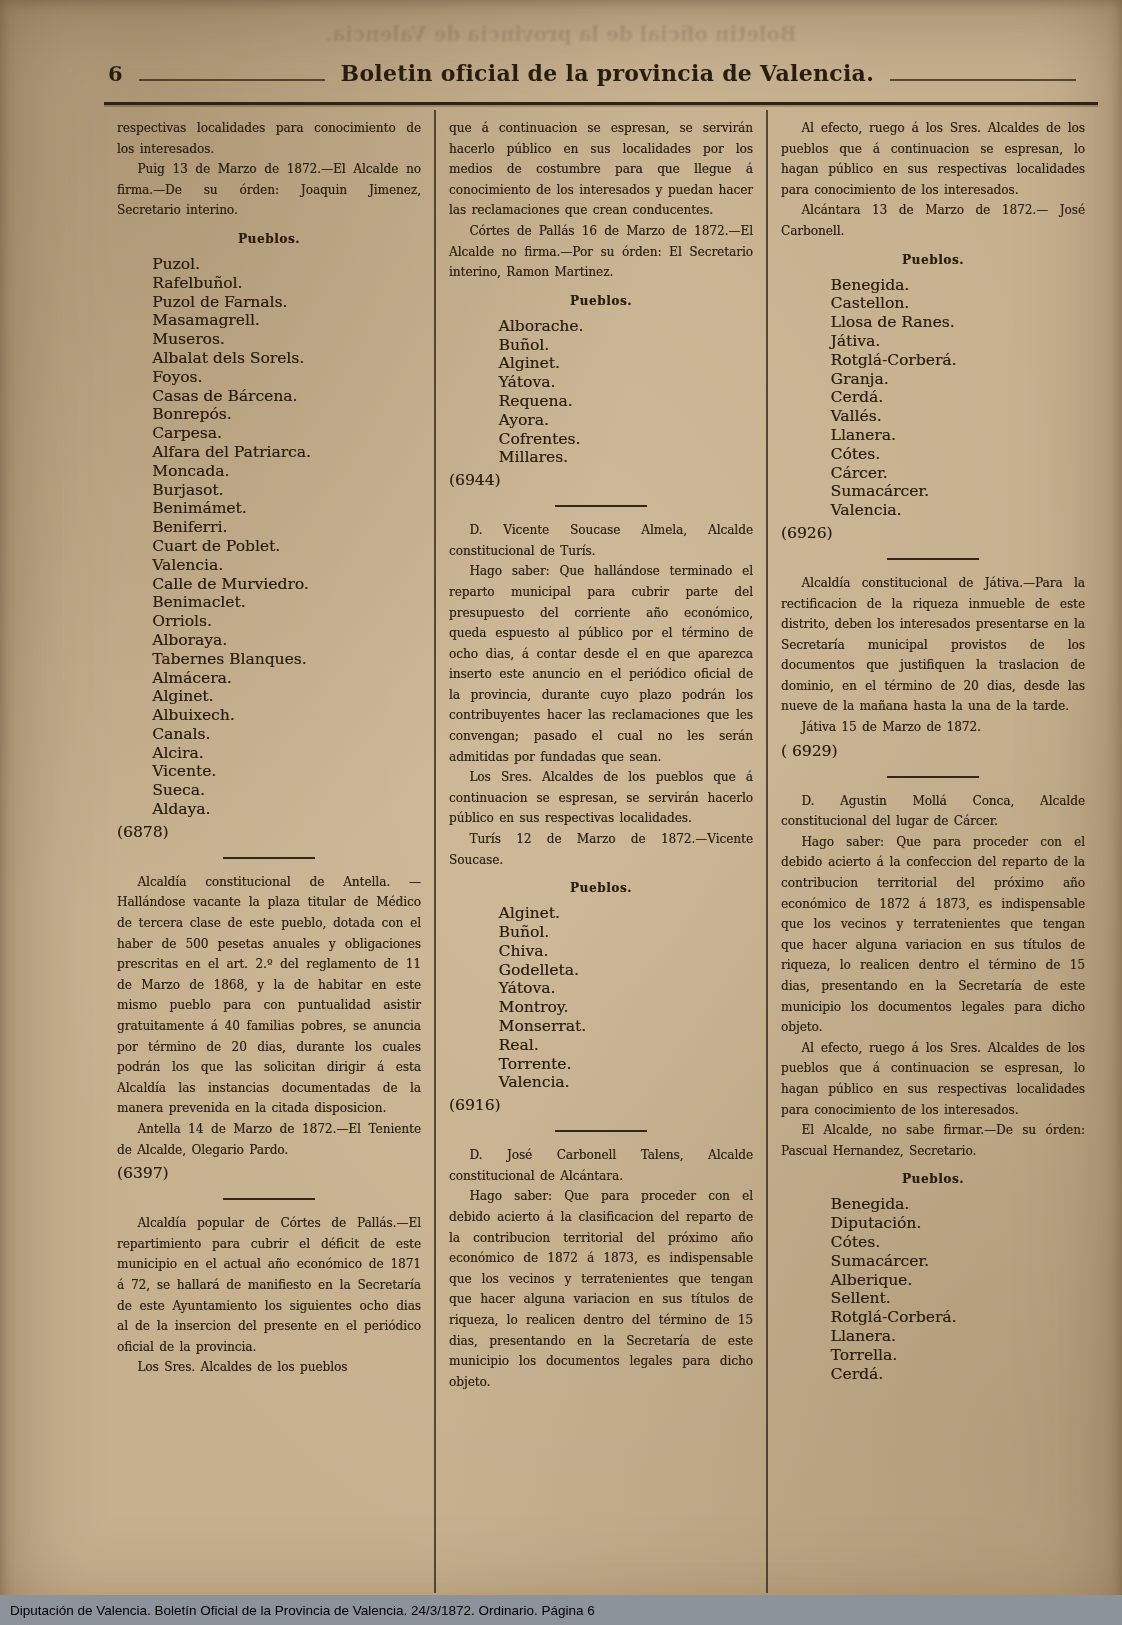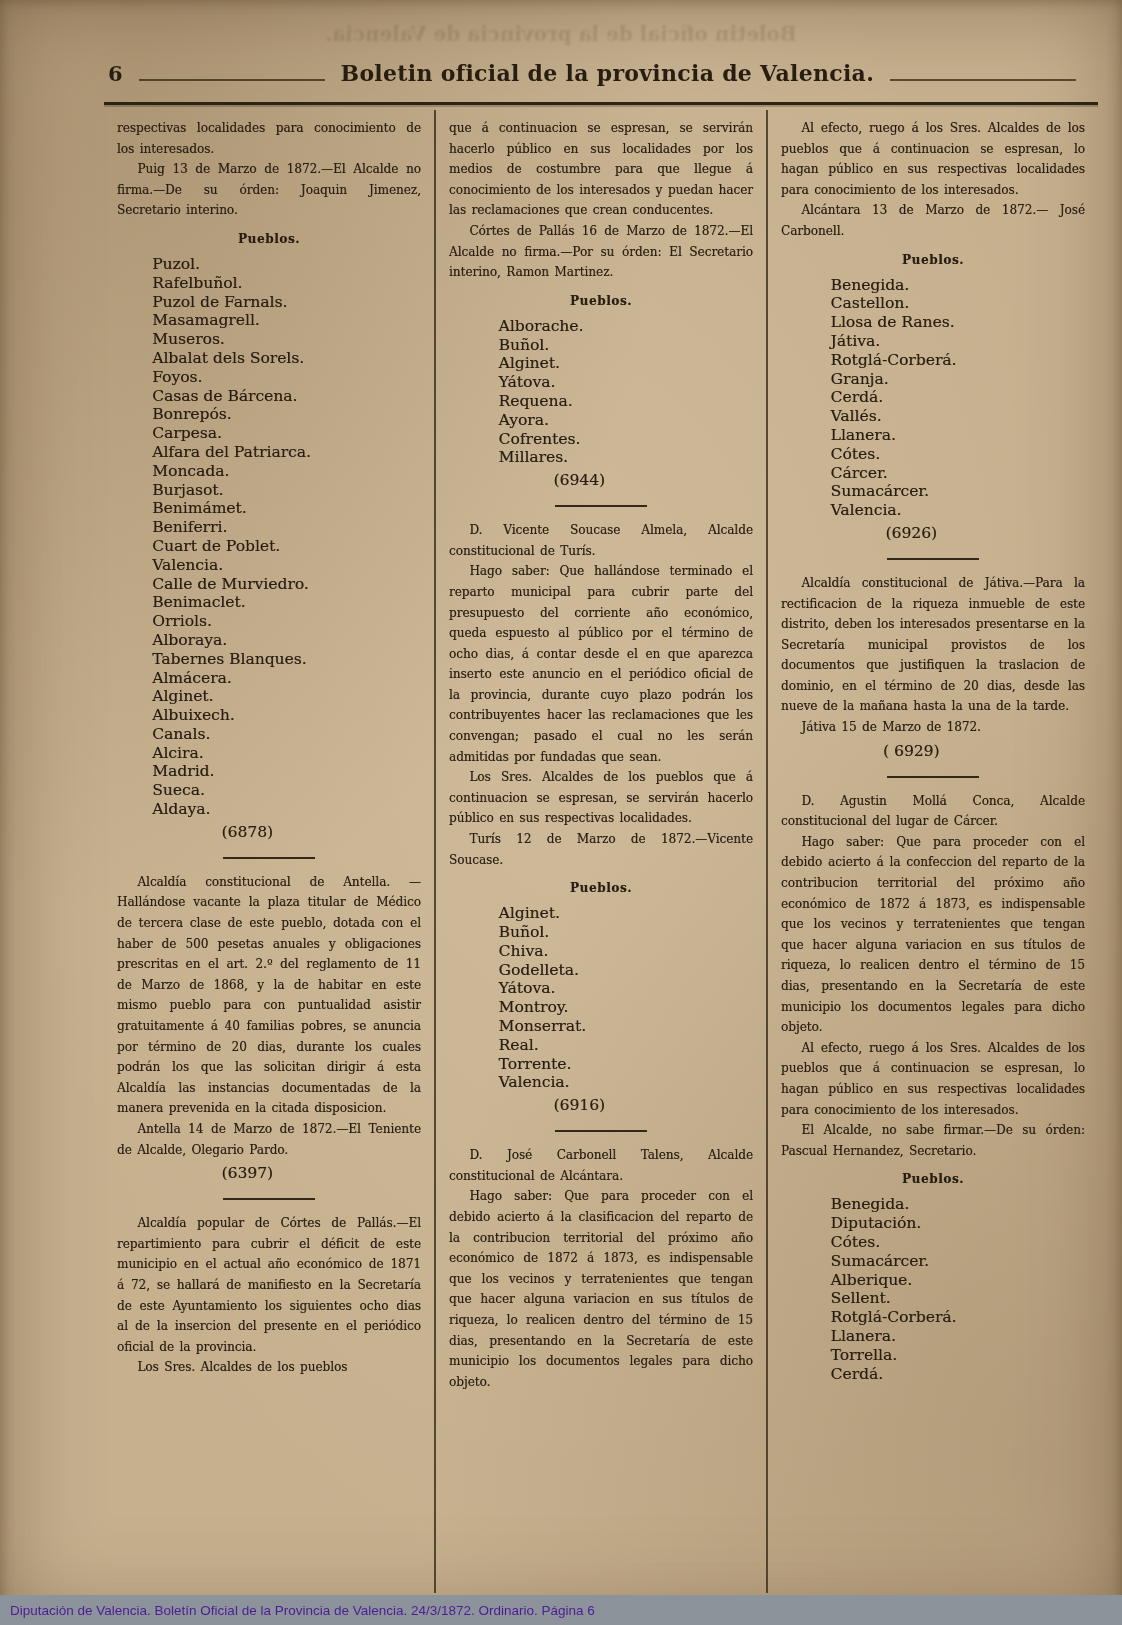--- a/index.html
+++ b/index.html
@@ -55,28 +55,28 @@
     margin:11px 0 9px 0;
     text-shadow:0.35px 0.2px 0 rgba(40,29,17,0.5);
   }
   .pueblos-list { margin:1px 0 2px 3.1em; }
   .pueblos-list.narrow-indent { margin-left:2.2em; }
   .pueblo {
     font-size:15.5px; line-height:18.8px;
     text-shadow:0.35px 0.2px 0 rgba(40,29,17,0.5);
   }
   .ref {
-    text-align:center; margin:3px 2.8em 0 0;
+    text-align:left; margin:3px 2.8em 0 0;
     font-size:15.5px; line-height:20px;
     text-shadow:0.35px 0.2px 0 rgba(40,29,17,0.5);
   }
   .separator { width:92px; height:2px; background:#33271a; margin:15px auto 13px auto; }
   .footer {
     position:absolute; bottom:0; left:0; right:0; height:30px;
-    background:#8d939b; color:#4c1d95;
+    background:#8d939b; color:#000000;
     font-family:"Liberation Sans", sans-serif; font-size:13.5px;
     display:flex; align-items:center;
     padding-left:10px; box-sizing:border-box;
   }
 </style>
 </head>
 <body>
 
 <div class="page">
 
@@ -117,21 +117,21 @@
           <div class="pueblo">Calle de Murviedro.</div>
           <div class="pueblo">Benimaclet.</div>
           <div class="pueblo">Orriols.</div>
           <div class="pueblo">Alboraya.</div>
           <div class="pueblo">Tabernes Blanques.</div>
           <div class="pueblo">Almácera.</div>
           <div class="pueblo">Alginet.</div>
           <div class="pueblo">Albuixech.</div>
           <div class="pueblo">Canals.</div>
           <div class="pueblo">Alcira.</div>
-          <div class="pueblo">Madrid.</div>
+          <div class="pueblo">Vicente.</div>
           <div class="pueblo">Sueca.</div>
           <div class="pueblo">Aldaya.</div>
         </div>
       <div class="ref">(6878)</div>
       <div class="separator"></div>
       <p class="indent">Alcaldía constitucional de Antella. —Hallándose vacante la plaza titular de Médico de tercera clase de este pueblo, dotada con el haber de 500 pesetas anuales y obligaciones prescritas en el art. 2.º del reglamento de 11 de Marzo de 1868, y la de habitar en este mismo pueblo para con puntualidad asistir gratuitamente á 40 familias pobres, se anuncia por término de 20 dias, durante los cuales podrán los que las solicitan dirigir á esta Alcaldía las instancias documentadas de la manera prevenida en la citada disposicion.</p>
       <p class="indent">Antella 14 de Marzo de 1872.—El Teniente de Alcalde, Olegario Pardo.</p>
       <div class="ref">(6397)</div>
       <div class="separator"></div>
       <p class="indent">Alcaldía popular de Córtes de Pallás.—El repartimiento para cubrir el déficit de este municipio en el actual año económico de 1871 á 72, se hallará de manifiesto en la Secretaría de este Ayuntamiento los siguientes ocho dias al de la insercion del presente en el periódico oficial de la provincia.</p>

